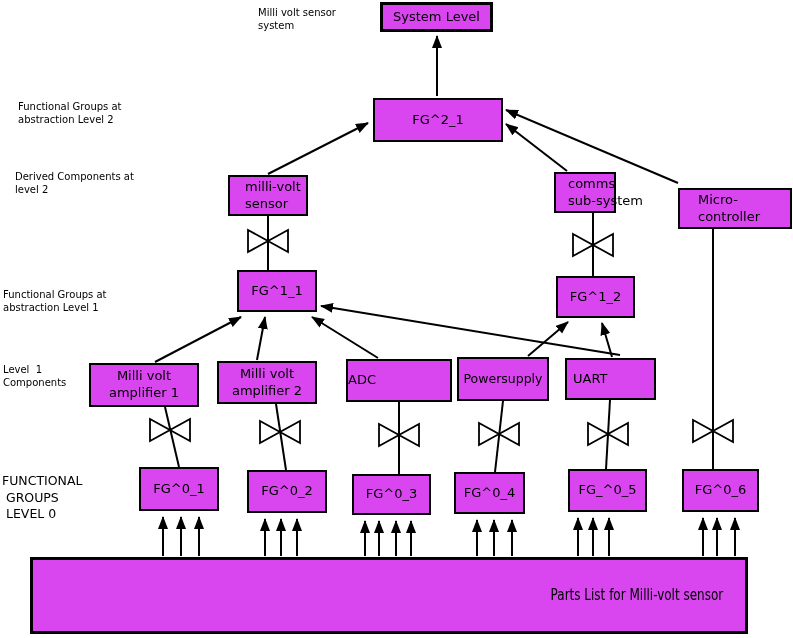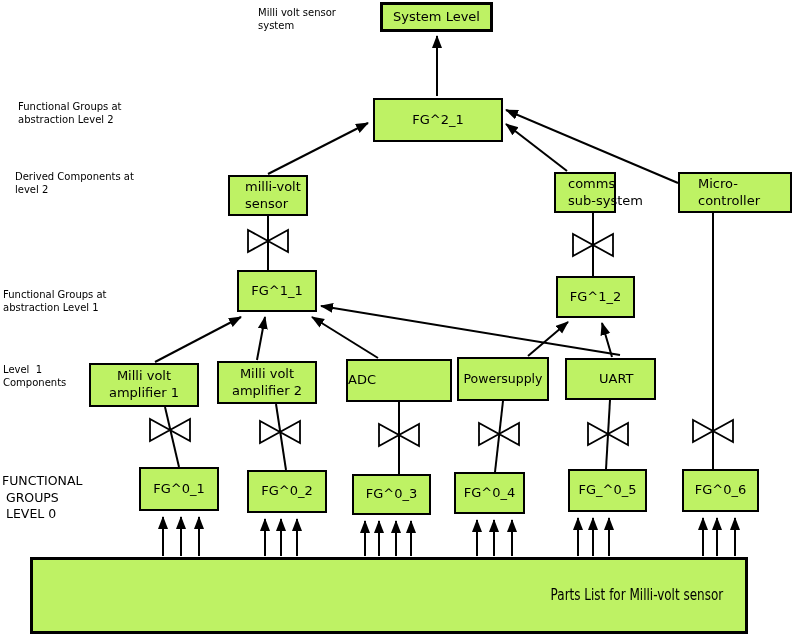--- a/index.html
+++ b/index.html
@@ -10,21 +10,21 @@
     background: #ffffff;
     font-family: "DejaVu Sans", "Liberation Sans", sans-serif;
     color: #000;
     overflow: hidden;
   }
   #wires { position: absolute; left: 0; top: 0; width: 793px; height: 638px; }
   .box {
     position: absolute;
     box-sizing: border-box;
     border: 2px solid #000;
-    background: #bef264;
+    background: #d946ef;
     display: flex;
     align-items: center;
     justify-content: center;
     font-size: 13px;
     line-height: 1.28;
   }
   .box > span { display: block; white-space: pre; text-align: center; }
   .box.align-left { justify-content: flex-start; align-items: center; }
   .box.align-left > span { text-align: left; }
   .box.thick { border-width: 3px; }
@@ -134,21 +134,21 @@
   <div class="box align-left" style="left:228px; top:175px; width:80px; height:41px; padding-left:15px;">
     <span>milli-volt
 sensor</span>
     </div>
 
   <div class="box align-left" style="left:554px; top:172px; width:62px; height:41px; padding-left:12px;">
     <span>comms
 sub-system</span>
     </div>
 
-  <div class="box align-left" style="left:678px; top:172px; width:114px; height:41px; padding-left:18px;">
+  <div class="box align-left" style="left:678px; top:188px; width:114px; height:41px; padding-left:18px;">
     <span>Micro-
 controller</span>
     </div>
 
   <div class="box" style="left:237px; top:270px; width:80px; height:42px;">
     <span>FG^1_1</span>
     </div>
 
   <div class="box" style="left:556px; top:276px; width:79px; height:42px;justify-content:center;">
     <span>FG^1_2</span>
@@ -165,21 +165,21 @@
     </div>
 
   <div class="box align-left" style="left:346px; top:359px; width:106px; height:43px; padding-left:0;">
     <span>ADC</span>
     </div>
 
   <div class="box" style="left:457px; top:357px; width:92px; height:44px; font-size:12.5px;">
     <span>Powersupply</span>
     </div>
 
-  <div class="box align-left" style="left:565px; top:358px; width:91px; height:42px; padding-left:32px;">
+  <div class="box align-left" style="left:565px; top:358px; width:91px; height:42px; padding-left:6px;">
     <span>UART</span>
     </div>
 
   <div class="box" style="left:139px; top:467px; width:80px; height:44px;">
     <span>FG^0_1</span>
     </div>
 
   <div class="box" style="left:247px; top:470px; width:80px; height:43px;">
     <span>FG^0_2</span>
     </div>

